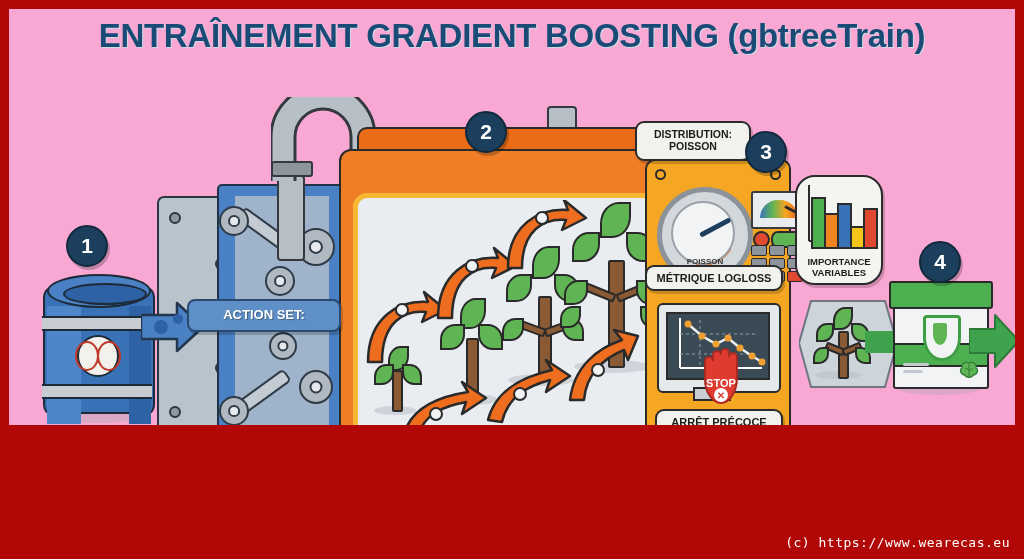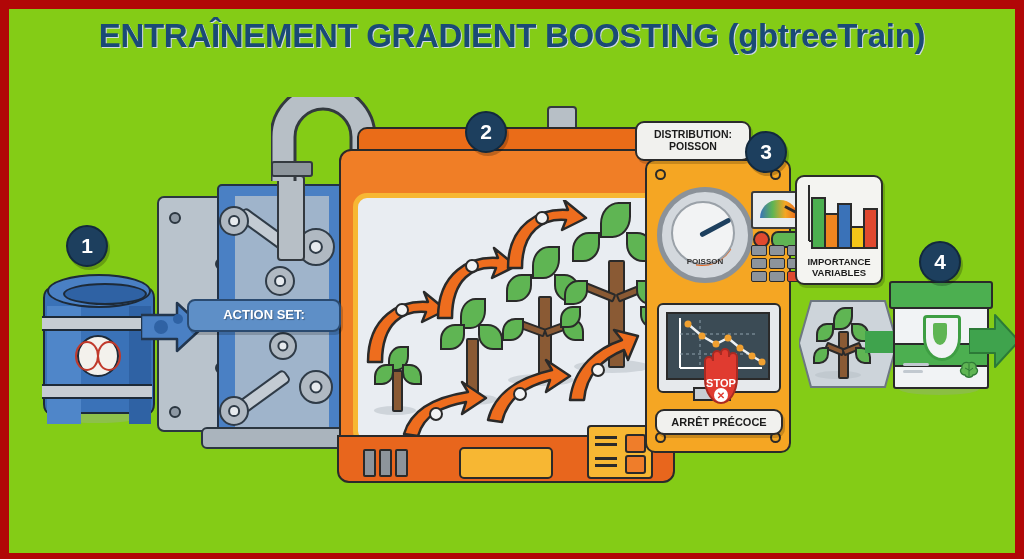--- a/index.html
+++ b/index.html
@@ -1,19 +1,19 @@
 <!DOCTYPE html>
 <html><head>
 <meta charset="utf-8">
 <style>
   html,body{margin:0;padding:0;background:#b10707;}
   body{width:1024px;height:559px;overflow:hidden;font-family:"Liberation Sans",sans-serif;}
 
   #frame{position:relative;width:1024px;height:559px;background:#b10707;box-sizing:border-box;}
-  #canvas{position:absolute;left:9px;top:9px;width:1006px;height:544px;background:#84cc16;overflow:hidden;}
+  #canvas{position:absolute;left:9px;top:9px;width:1006px;height:416px;background:#f9a8d4;overflow:hidden;}
 
   
   #title{position:absolute;left:0;top:8px;width:1006px;text-align:center;
     font-size:33px;font-weight:bold;color:#1a4a76;letter-spacing:-0.3px;
     text-shadow:1px 1px 0 #cfd9e4;white-space:nowrap;}
 
   
   #footer{position:absolute;left:0;bottom:0;width:1024px;height:42px;background:#b10707;}
   #footer-text{position:absolute;right:14px;bottom:9px;color:#ffffff;
     font-family:"DejaVu Sans Mono",monospace;font-size:13px;letter-spacing:.5px;}
@@ -114,21 +114,21 @@
   #keypad{position:absolute;left:104px;top:84px;width:54px;height:44px;}
   .key{position:absolute;width:14px;height:9px;background:#8d949b;border:1.5px solid #2a2a2a;border-radius:2px;}
   #monitor{position:absolute;left:10px;top:142px;width:120px;height:86px;background:#e6e9ec;
     border:2.5px solid #2a2a2a;border-radius:6px;}
   #screen{position:absolute;left:7px;top:7px;width:100px;height:64px;background:#3b4b55;border:2px solid #2a2a2a;}
   #mon-stand{position:absolute;left:46px;top:226px;width:34px;height:10px;background:#c8ced4;border:2.5px solid #2a2a2a;}
   #stop-hand{position:absolute;left:50px;top:182px;width:54px;height:62px;z-index:35;}
 
   
   #importance{position:absolute;left:786px;top:166px;width:84px;height:106px;background:#f4f4f1;
-    border:2.5px solid #2b2b2b;border-radius:9px;box-shadow:2px 3px 0 rgba(0,0,0,.18);}
+    border:2.5px solid #2b2b2b;border-radius:20px;box-shadow:2px 3px 0 rgba(0,0,0,.18);}
   .ibar{position:absolute;bottom:34px;width:11px;border:2px solid #2b2b2b;}
   #imp-text{position:absolute;left:0;bottom:4px;width:84px;text-align:center;font-size:9.5px;
     font-weight:bold;color:#1b1b1b;line-height:1.15;}
 
   
   #modelbox{position:absolute;left:884px;top:272px;width:92px;height:104px;}
   .gb-face{position:absolute;left:0;top:16px;width:92px;height:88px;background:#f1f3f5;border:2.5px solid #2a2a2a;border-radius:3px;}
   .gb-lid{position:absolute;left:-4px;top:0px;width:100px;height:24px;background:#4caf50;border:2.5px solid #2a2a2a;border-radius:3px;}
   .gb-stripe{position:absolute;left:0;top:44px;width:92px;height:20px;background:#4caf50;border-top:2px solid #2a2a2a;border-bottom:2px solid #2a2a2a;}
   .gb-shield{position:absolute;left:30px;top:34px;width:32px;height:40px;background:#f1f3f5;
@@ -357,20 +357,21 @@
       <div id="mon-stand"></div>
 
       <svg id="stop-hand" viewBox="0 0 54 62">
         <path d="M8,30 L8,18 a4,4 0 0,1 8,0 L16,12 a4,4 0 0,1 8,0 L24,10 a4,4 0 0,1 8,0 L32,14 a4,4 0 0,1 8,0 L40,34 c0,16 -8,26 -16,26 c-8,0 -16,-10 -16,-24 Z" fill="#e03b30" stroke="#a82a22" stroke-width="2"></path>
         <text x="24" y="44" font-family="Liberation Sans, sans-serif" font-size="11" font-weight="bold" fill="#ffffff" text-anchor="middle">STOP</text>
         <circle cx="24" cy="52" r="7" fill="#ffffff"></circle>
         <text x="24" y="56" font-family="Liberation Sans, sans-serif" font-size="10" font-weight="bold" fill="#e03b30" text-anchor="middle">✕</text>
       </svg>
     </div>
 
+    <div class="lbl" style="left:636px;top:256px;width:128px;padding:5px 3px;font-size:11px;">MÉTRIQUE LOGLOSS</div>
     <div class="lbl" style="left:646px;top:400px;width:110px;padding:5px 7px;font-size:11px;">ARRÊT PRÉCOCE</div>
 
     <div id="importance">
       <svg style="position:absolute;left:8px;top:8px;" width="66" height="60">
         <line x1="4" y1="0" x2="4" y2="56" stroke="#2b2b2b" stroke-width="2"></line>
         <line x1="4" y1="56" x2="64" y2="56" stroke="#2b2b2b" stroke-width="2"></line>
       </svg>
       <div class="ibar" style="left:14px;height:48px;background:#4caf50;"></div>
       <div class="ibar" style="left:27px;height:32px;background:#f0851f;"></div>
       <div class="ibar" style="left:40px;height:42px;background:#3a72b8;"></div>
@@ -424,13 +425,16 @@
       </div>
     </div>
 
     <svg class="green-arrow" style="left:960px;top:302px;" width="52" height="60">
       <path d="M0,18 L26,18 L26,4 L50,30 L26,56 L26,42 L0,42 Z" fill="#3fa34d" stroke="#2c7a37" stroke-width="2" stroke-linejoin="round"></path>
     </svg>
 
 
   </div>
 
+  <div id="footer">
+    <div id="footer-text">(c) https://www.wearecas.eu</div>
+  </div>
 </div>
 
 </body></html>

